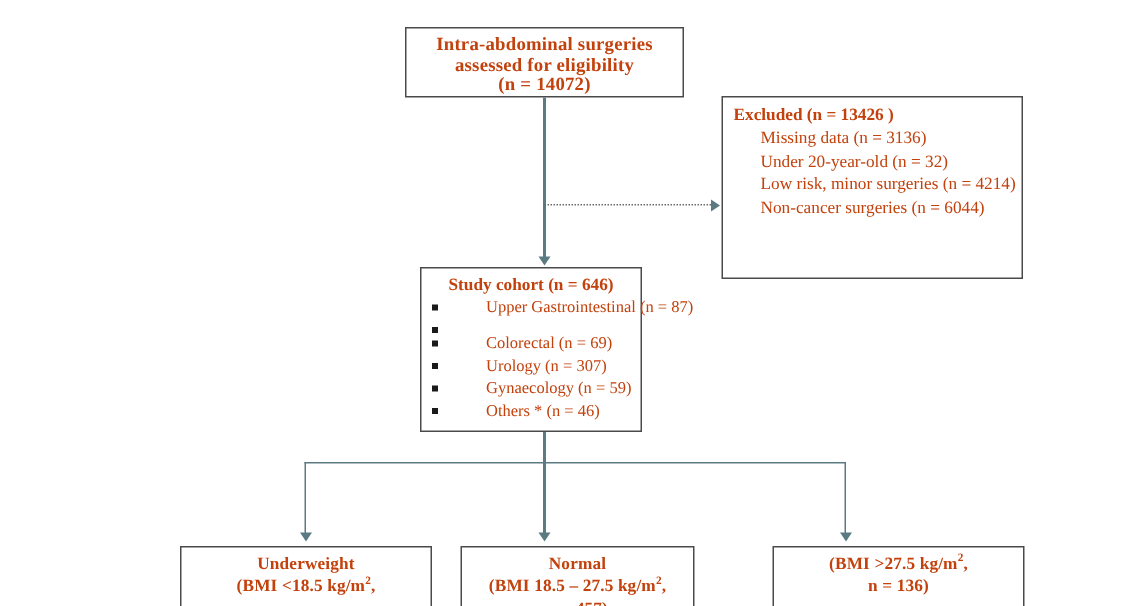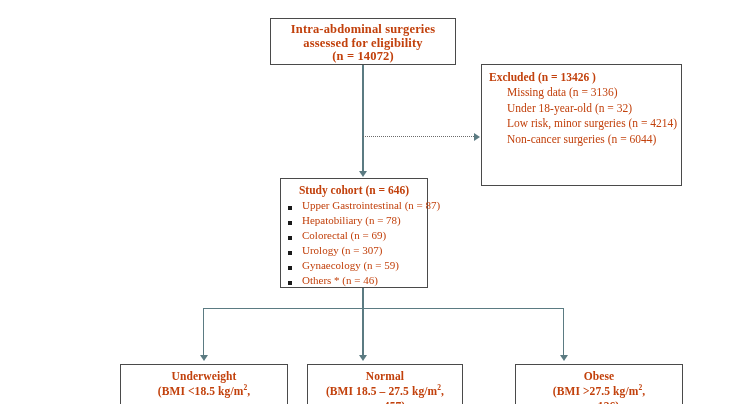--- a/index.html
+++ b/index.html
@@ -75,24 +75,25 @@
     line-height: 14px;
     text-align: center;
   }
   #box-cohort .rowlist {
     margin-top: 1px;
     text-align: left;
     padding-left: 5px;
   }
   #box-cohort .row {
     display: flex;
-    align-items: center;
+    align-items: flex-start;
     font-size: 11px;
     line-height: 15px;
     white-space: nowrap;
+    gap: 22px;
   }
   #box-cohort .bullet {
     display: inline-block;
     width: 4px;
     height: 4px;
     background: #1a1a1a;
     margin: 5px 10px 0 2px;
     flex: 0 0 auto;
   }
 
@@ -160,35 +161,34 @@
 
   <div class="conn vline" style="left:362.3px; top:49px; height:107px;"></div>
   <div class="arrow-down" style="left:359px; top:155px;"></div>
 
   <div class="dotted" style="left:363px; top:120px; width:111px;"></div>
   <div class="arrow-right" style="left:474px; top:116.5px;"></div>
 
   <div class="box" id="box-excluded">
     <div class="hd">Excluded (n = 13426 )</div>
     <div class="li">Missing data (n = 3136)</div>
-    <div class="li">Under 18-year-old (n = 32)</div>
+    <div class="li">Under 20-year-old (n = 32)</div>
     <div class="li">Low risk, minor surgeries (n = 4214)</div>
     <div class="li">Non-cancer surgeries (n = 6044)</div>
   </div>
 
   <div class="box" id="box-cohort">
     <div class="hd">Study cohort (n = 646)</div>
     <div class="rowlist">
       <div class="row">
         <span class="bullet"></span>
         <span>Upper Gastrointestinal (n = 87)</span>
       </div>
       <div class="row">
         <span class="bullet"></span>
-        <span>Hepatobiliary (n = 78)</span>
       </div>
       <div class="row">
         <span class="bullet"></span>
         <span>Colorectal (n = 69)</span>
       </div>
       <div class="row">
         <span class="bullet"></span>
         <span>Urology (n = 307)</span>
       </div>
       <div class="row">
@@ -216,18 +216,17 @@
     <div class="ln"><span>(BMI &lt;18.5 kg/m</span><sup>2</sup><span>,</span></div>
   </div>
 
   <div class="box box-bmi" id="box-normal">
     <div class="ln">Normal</div>
     <div class="ln"><span>(BMI 18.5 – 27.5 kg/m</span><sup>2</sup><span>,</span></div>
     <div class="ln">n = 457)</div>
   </div>
 
   <div class="box box-bmi" id="box-obese">
-    <div class="ln">Obese</div>
     <div class="ln"><span>(BMI &gt;27.5 kg/m</span><sup>2</sup><span>,</span></div>
     <div class="ln">n = 136)</div>
   </div>
 
 </div>
 
 </body></html>

